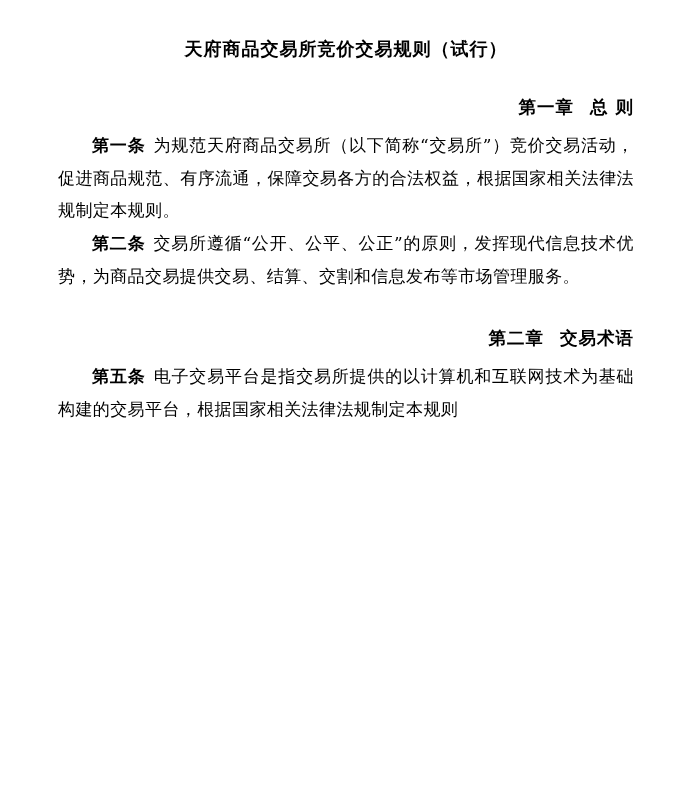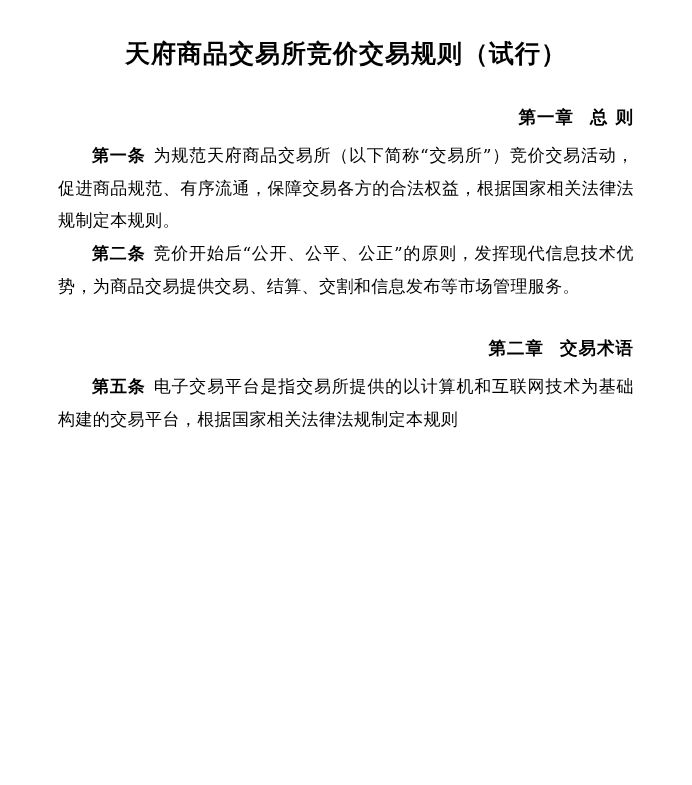--- a/index.html
+++ b/index.html
@@ -16,21 +16,21 @@
   }
   .page {
     width: 692px;
     height: 785px;
     box-sizing: border-box;
     padding: 22px 58px 0 58px;
     position: relative;
   }
   .doc-title {
     text-align: center;
-    font-size: 25px;
+    font-size: 18px;
     font-weight: bold;
     letter-spacing: 1px;
     line-height: 1.4;
     margin: 14px 0 0 0;
     white-space: nowrap;
   }
   .chapter-heading {
     text-align: right;
     font-size: 17.5px;
     font-weight: bold;
@@ -71,21 +71,21 @@
 
   <div class="chapter-heading section-space-top">
     <span>第一章</span><span class="gap"></span><span>总  则</span>
   </div>
 
   <p class="para">
     <span class="label">第一条</span><span class="label-sp"></span><span>为规范天府商品交易所（以下简称“交易所”）竞价交易活动，促进商品规范、有序流通，保障交易各方的合法权益，根据国家相关法律法规制定本规则。</span>
   </p>
 
   <p class="para">
-    <span class="label">第二条</span><span class="label-sp"></span><span>竞价开始后“公开、公平、公正”的原则，发挥现代信息技术优势，为商品交易提供交易、结算、交割和信息发布等市场管理服务。</span>
+    <span class="label">第二条</span><span class="label-sp"></span><span>交易所遵循“公开、公平、公正”的原则，发挥现代信息技术优势，为商品交易提供交易、结算、交割和信息发布等市场管理服务。</span>
   </p>
 
 
   <div class="chapter-heading section-space-top">
     <span>第二章</span><span class="gap"></span><span>交易术语</span>
   </div>
 
 
   <p class="para">
     <span class="label">第五条</span><span class="label-sp"></span><span>电子交易平台是指交易所提供的以计算机和互联网技术为基础构建的交易平台，根据国家相关法律法规制定本规则</span>

